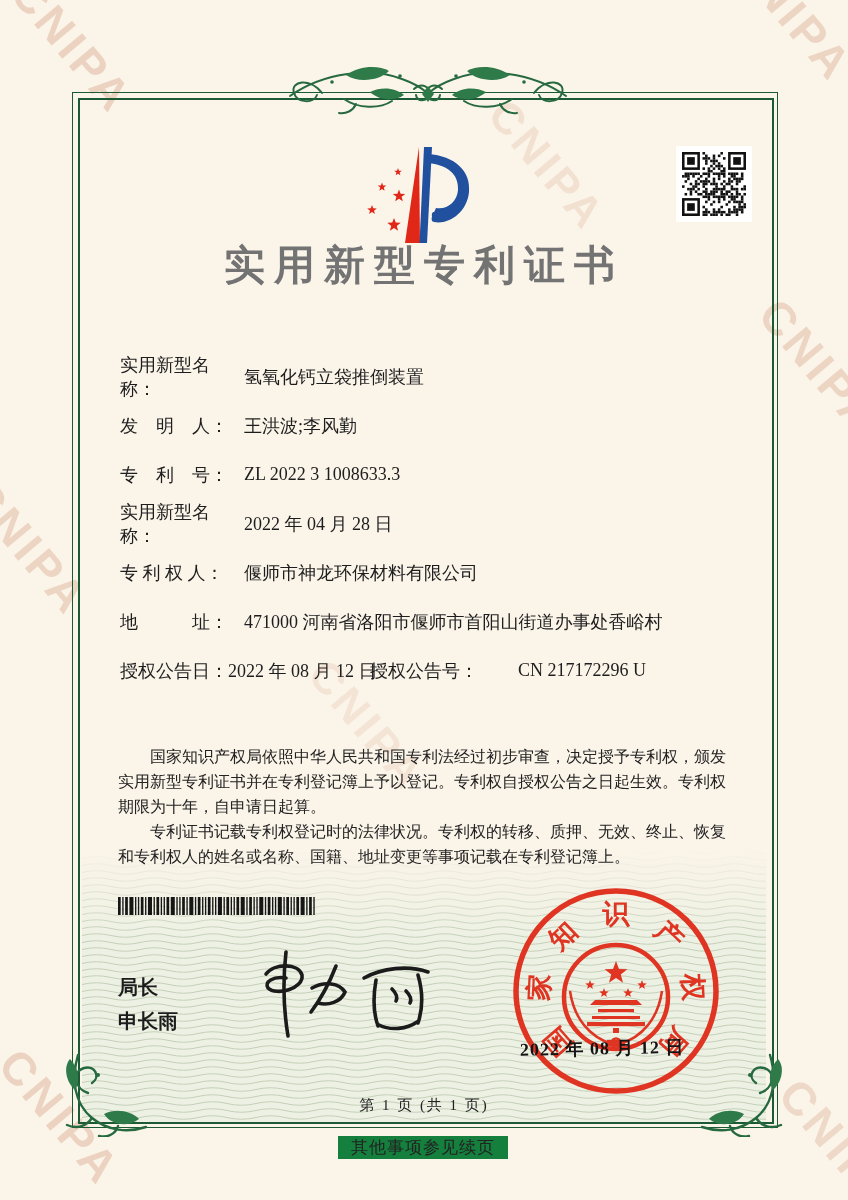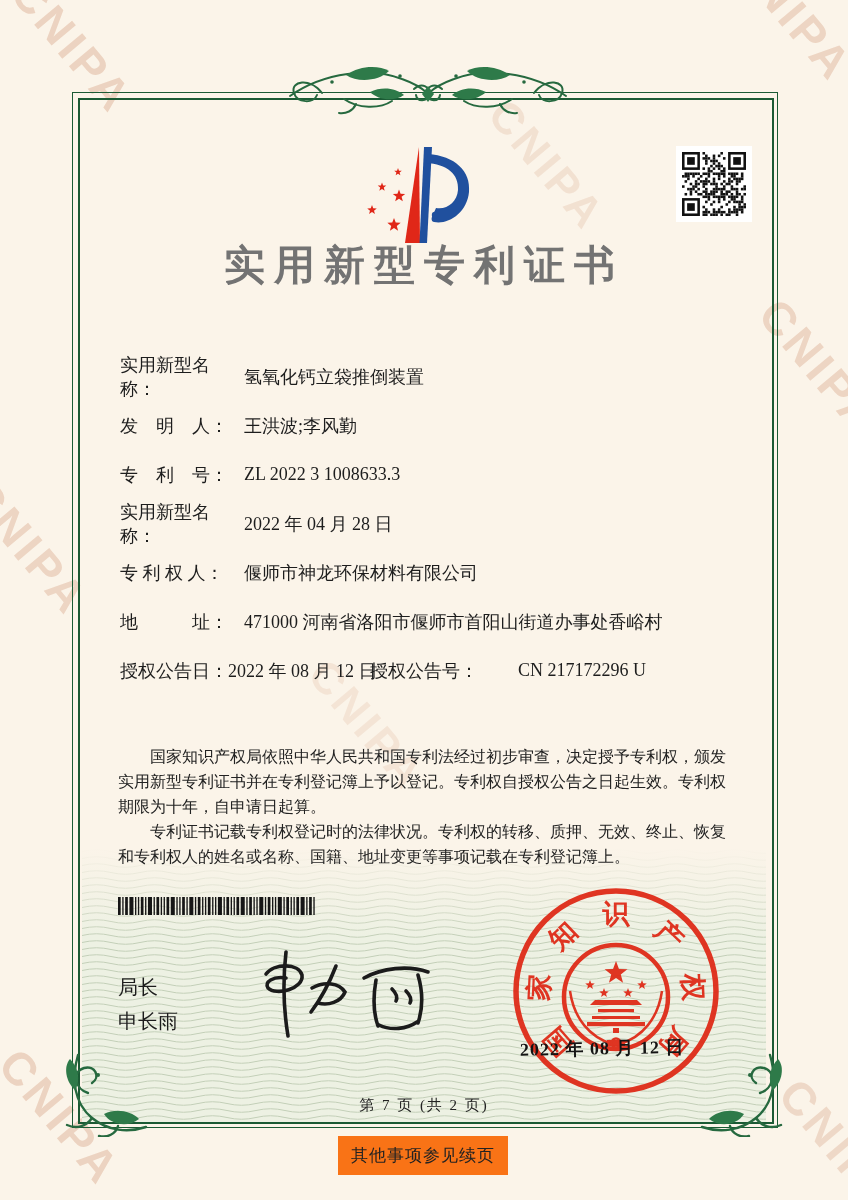--- a/index.html
+++ b/index.html
@@ -29,32 +29,32 @@
   .f-value{flex:1;}
   .grant-row{position:relative;}
   .grant2{position:absolute;left:250px;top:0;height:49px;display:flex;align-items:center;gap:40px;}
   
   .body-text{position:absolute;left:118px;top:696px;width:614px;font-size:16px;line-height:25px;
              color:#222;z-index:3;margin-top:48px;}
   .body-text p{margin:0;text-indent:2em;}
   
   .barcode{position:absolute;left:118px;top:897px;z-index:3;}
   
-  .director{position:absolute;left:118px;top:970px;font-size:20px;color:#1c1c1c;z-index:3;line-height:34px;}
+  .director{position:absolute;left:118px;top:970px;font-size:20px;color:#1c1c1c;z-index:3;line-height:34px;font-weight:bold;}
   .sig{position:absolute;left:248px;top:948px;z-index:3;}
   
   .seal{position:absolute;left:506px;top:881px;z-index:3;opacity:.95;}
   .seal text{font-size:27px;font-weight:bold;fill:#df2b18;font-family:"Liberation Serif",serif;}
   .seal-date{position:absolute;left:520px;top:1036px;width:200px;font-size:18px;font-weight:bold;
              color:#141414;letter-spacing:1px;transform:rotate(-1deg);z-index:4;white-space:nowrap;}
   
   .page-foot{position:absolute;left:0;top:1096px;width:848px;text-align:center;font-size:15px;
              color:#222;z-index:3;letter-spacing:2px;}
-  .note{position:absolute;left:338px;top:1136px;width:170px;background:#f97316;text-align:center;
-        font-size:17px;color:#222;padding:8px 0;z-index:3;letter-spacing:1px;}
+  .note{position:absolute;left:338px;top:1136px;width:170px;background:#15803d;text-align:center;
+        font-size:17px;color:#222;padding:0 0;z-index:3;letter-spacing:1px;}
   
   .orn{position:absolute;z-index:4;}
   svg{display:block;}
 </style>
 </head>
 <body>
 
 <div id="page">
 
   <div class="wm" style="left:-8px;top:18px;font-size:46px;opacity:.95;">CNIPA</div>
@@ -504,16 +504,16 @@
       <rect x="-18" y="12" width="36" height="3.2"></rect>
       <rect x="-24" y="19" width="48" height="3"></rect>
       <rect x="-29" y="25" width="58" height="4.2"></rect>
       <rect x="-3" y="31" width="6" height="5"></rect>
       <rect x="-9" y="43" width="18" height="6.5"></rect>
       <circle cy="46" r="4.5" fill="none" stroke="#df2b18" stroke-width="2.5"></circle>
     </g>
   </svg>
   <div class="seal-date">2022 年 08 月 12 日</div>
 
-  <div class="page-foot">第 7 页 (共 2 页)</div>
+  <div class="page-foot">第 1 页 (共 1 页)</div>
   <div class="note">其他事项参见续页</div>
 
 </div>
 
 </body></html>

